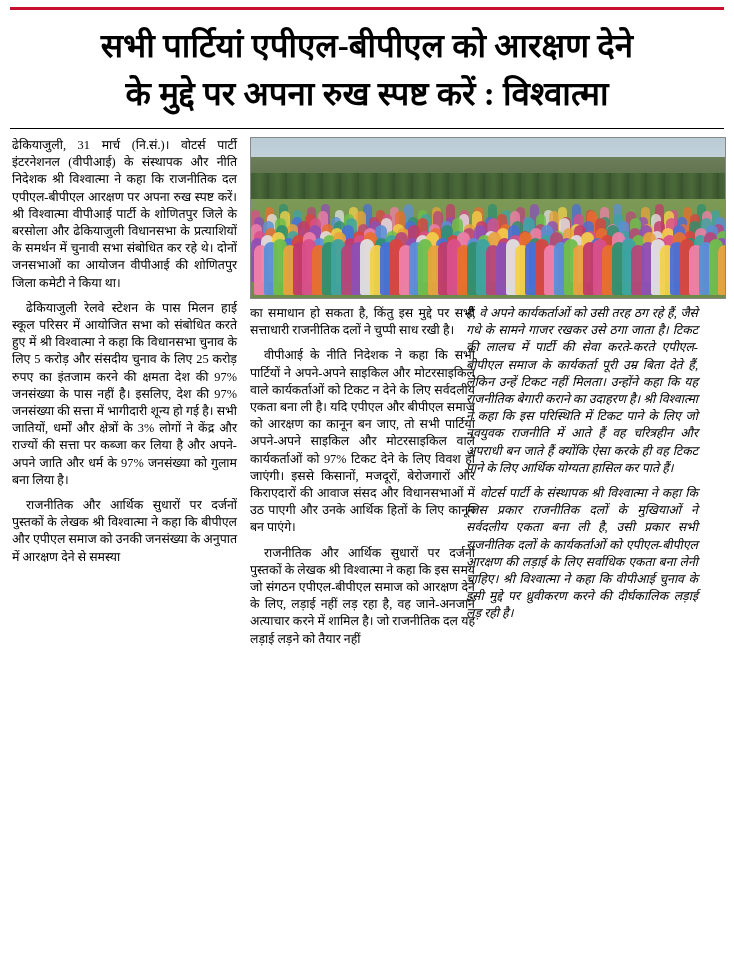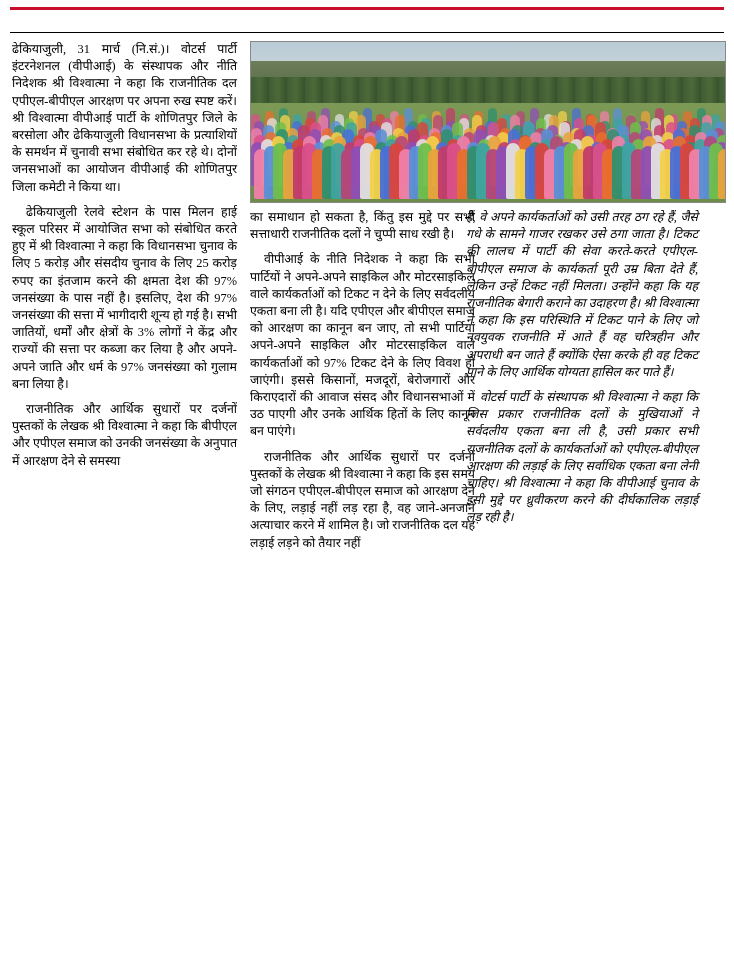--- a/index.html
+++ b/index.html
@@ -146,20 +146,22 @@
   .below-photo { top: 168px; }
 </style>
 </head>
 <body>
 
 <div class="page">
 
   <div class="red-strip"></div>
 
   <div class="headline">
+    <span class="line">सभी पार्टियां एपीएल-बीपीएल को आरक्षण देने</span>
+    <span class="line">के मुद्दे पर अपना रुख स्पष्ट करें : विश्वात्मा</span>
   </div>
   <div class="headline-rule"></div>
 
   <div class="body-area">
 
     <div class="photo">
       <div class="sky"></div>
       <div class="hills"></div>
       <div class="trees"></div>
       <div class="ground"></div>

